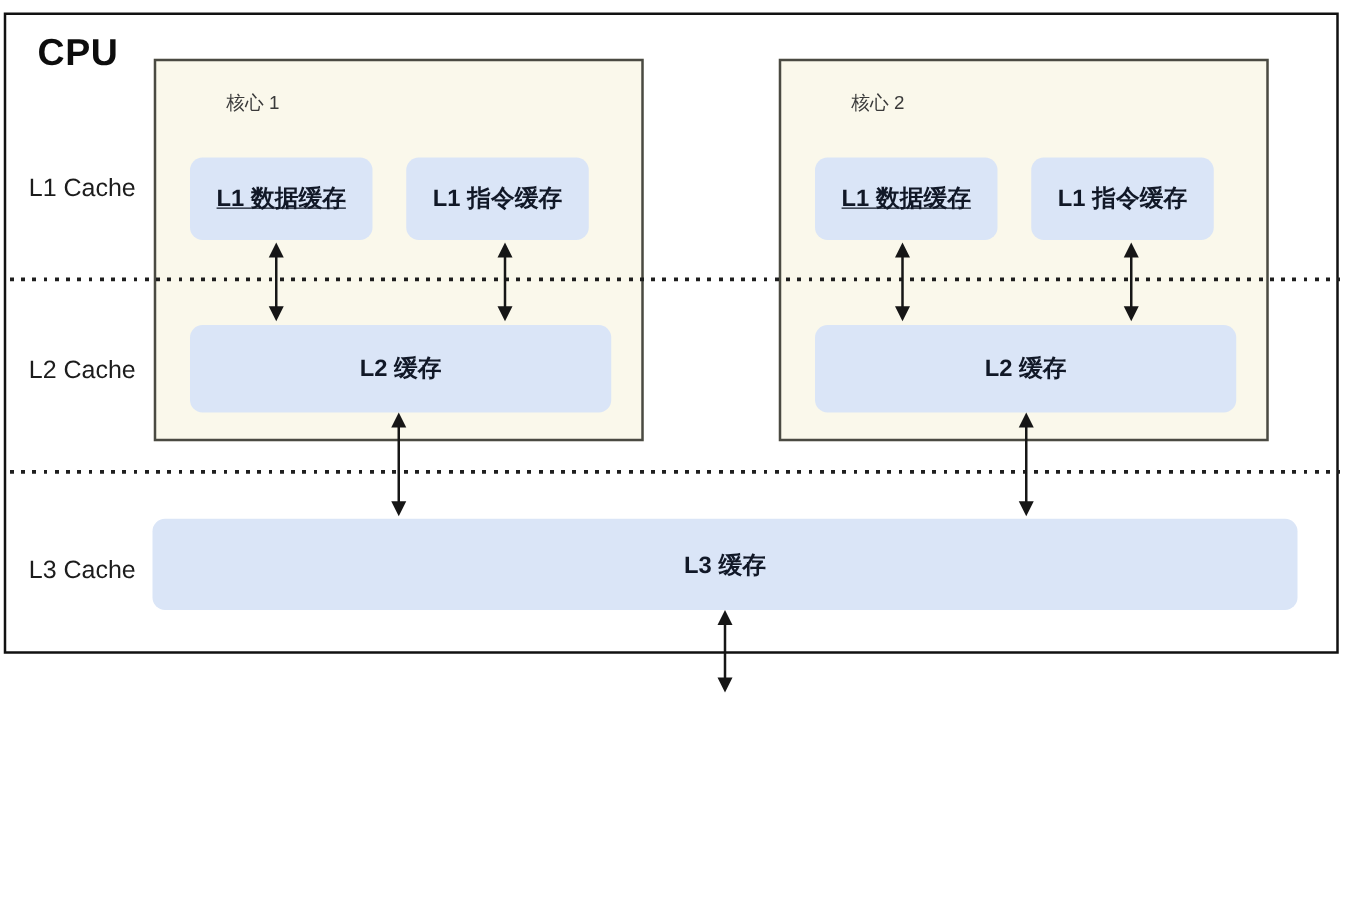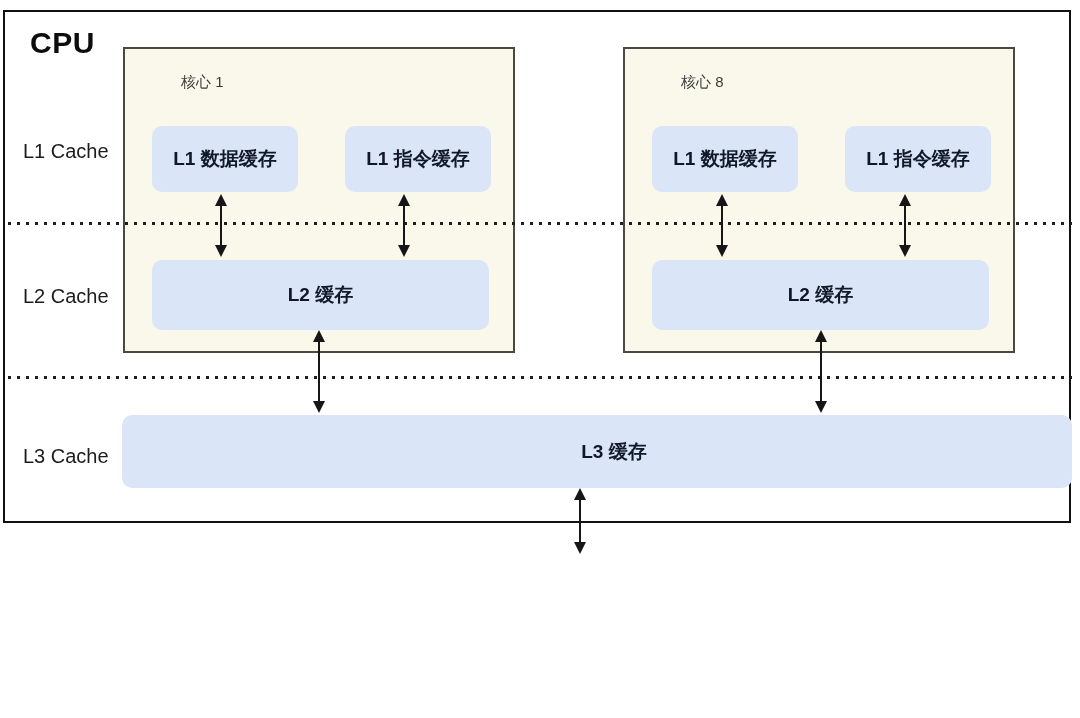--- a/index.html
+++ b/index.html
@@ -26,29 +26,29 @@
     z-index:1;
   }
   .core-title{
     position:absolute;left:36px;top:24px;font-size:15px;color:var(--core_label_text,#3a3a3a);margin-left:20px;
   }
   .cache-box{
     position:absolute;background:var(--cache_fill,#dae5f7);border-radius:10px;
     display:flex;align-items:center;justify-content:center;
     font-size:19px;font-weight:700;color:var(--box_text,#111827);
   }
-  .l1d{left:27px;top:77px;width:146px;height:66px;}
-  .l1i{left:220px;top:77px;width:146px;height:66px;align-items:center;}
+  .l1d{left:27px;top:77px;width:146px;height:66px;text-decoration:underline;}
+  .l1i{left:200px;top:77px;width:146px;height:66px;align-items:center;}
   .l2 {left:27px;right:24px;top:211px;height:70px;text-align:right;}
   
   .l3-box{
     position:absolute;left:122px;top:415px;width:916px;height:73px;
     background:var(--cache_fill,#dae5f7);border-radius:10px;z-index:1;
     display:flex;align-items:center;justify-content:center;
-    font-size:19px;font-weight:700;color:var(--box_text,#111827);padding-left:34px;
+    font-size:19px;font-weight:700;color:var(--box_text,#111827);
   }
   
   .memory-box{
     position:absolute;left:123px;top:555px;width:917px;height:158px;
     background:var(--memory_fill,#fac286);border-radius:16px;
     display:flex;align-items:center;justify-content:center;
     font-size:19px;font-weight:700;color:#231a06;
   }
   
   .dotline{
@@ -86,21 +86,21 @@
     </div>
     <div class="cache-box l1i">
       <span>L1 指令缓存</span>
     </div>
     <div class="cache-box l2">
       <span>L2 缓存</span>
     </div>
   </div>
 
   <div class="core" style="left:623px">
-    <div class="core-title">核心 8</div>
+    <div class="core-title">核心 2</div>
     <div class="cache-box l1d">
       <span>L1 数据缓存</span>
     </div>
     <div class="cache-box l1i">
       <span>L1 指令缓存</span>
     </div>
     <div class="cache-box l2">
       <span>L2 缓存</span>
     </div>
   </div>

